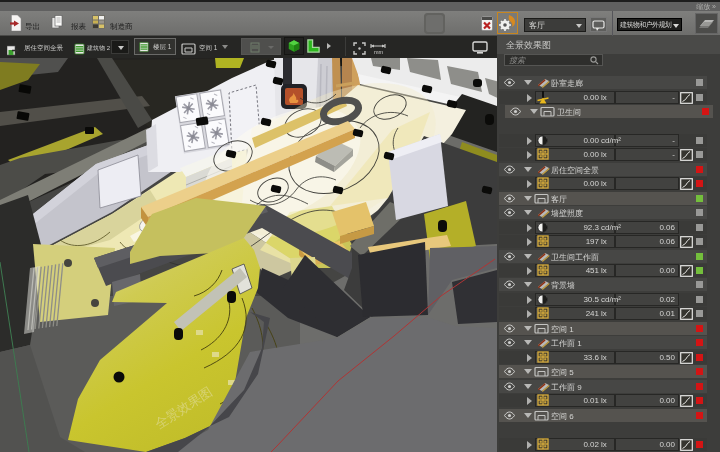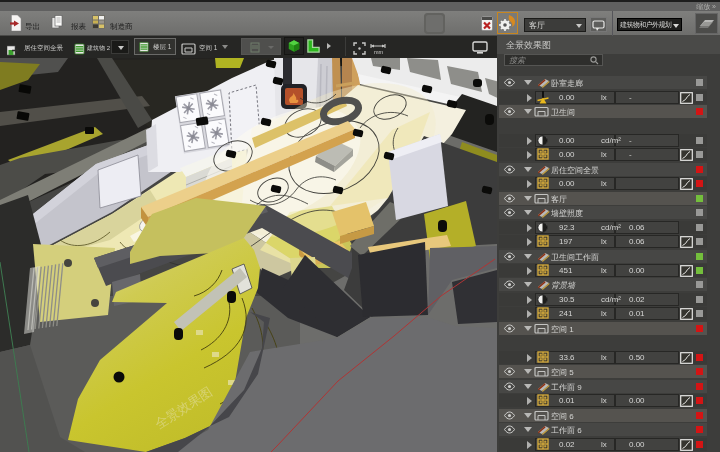--- a/index.html
+++ b/index.html
@@ -23,21 +23,21 @@
   .prow{position:absolute;left:2px;width:208px;height:13px;font-size:8px;color:#d6d6d4;}
   .rgroup{background:#474745;}
   .rroom{background:#55534f;}
   .rval{background:#3a3a38;}
   .eye{position:absolute;left:5px;top:2px;width:11px;height:9px;}
   .tri{position:absolute;left:25px;top:4px;width:0;height:0;border-left:4px solid transparent;border-right:4px solid transparent;border-top:5px solid #b8b8b6;}
   .trir{position:absolute;left:28px;top:3px;width:0;height:0;border-top:4px solid transparent;border-bottom:4px solid transparent;border-left:5px solid #b0b0ae;}
   .rlabel{position:absolute;left:52px;top:2px;}
   .stat{position:absolute;left:197px;top:3px;width:7px;height:7px;}
   .vcell{position:absolute;top:0;height:13px;border:1px solid #272725;background:#424240;}
-  .vnum{position:absolute;top:2px;text-align:left;}
+  .vnum{position:absolute;top:2px;text-align:right;}
 </style>
 </head>
 <body>
 
 <div id="topstrip"></div>
 
 <div id="zoomlbl">缩放 »</div>
 
 <div id="toolbar"></div>
 
@@ -557,21 +557,21 @@
       <span class="vnum" style="left:60px;width:40px;">0.00</span>
       <span class="vnum" style="left:102px;width:30px;text-align:left;">lx</span>
       <span class="vnum" style="left:130px;width:46px;">-</span>
       <svg width="13" height="12" viewBox="0 0 13 12" style="position:absolute;left:181px;top:1px;">
         <rect x="0.7" y="0.7" width="11.6" height="10.6" fill="#35342f" stroke="#e6e6e4" stroke-width="1.2"></rect>
         <path d="M2.5 9.5l3-2 2-3 2.5-2" fill="none" stroke="#e6e6e4" stroke-width="1"></path>
       </svg>
       <span class="stat" style="background:#999997;"></span>
     </div>
 
-<div class="prow rroom" style="top:68.9px;">
+<div class="prow rroom" style="top:68.9px;margin-left:6px;">
       <svg class="eye" width="11" height="9" viewBox="0 0 11 9">
         <path d="M.5 4.5C2 2 4 1 5.5 1S9 2 10.5 4.5C9 7 7 8 5.5 8S2 7 .5 4.5z" fill="none" stroke="#cdcdcb" stroke-width="1"></path>
         <circle cx="5.5" cy="4.5" r="1.6" fill="#cdcdcb"></circle>
       </svg>
       <span class="tri"></span>
       <svg width="15" height="11" viewBox="0 0 15 11" style="position:absolute;left:35px;top:1px;">
         <rect x="1" y="1.5" width="13" height="8.5" rx="1" fill="none" stroke="#c4c4c2" stroke-width="1.2"></rect>
         <path d="M4 10V5.5h7V10" fill="none" stroke="#c4c4c2" stroke-width="1"></path>
       </svg>
       <span class="rlabel">卫生间</span>
@@ -748,21 +748,21 @@
       <span class="vnum" style="left:60px;width:40px;">451</span>
       <span class="vnum" style="left:102px;width:30px;text-align:left;">lx</span>
       <span class="vnum" style="left:130px;width:46px;">0.00</span>
       <svg width="13" height="12" viewBox="0 0 13 12" style="position:absolute;left:181px;top:1px;">
         <rect x="0.7" y="0.7" width="11.6" height="10.6" fill="#35342f" stroke="#e6e6e4" stroke-width="1.2"></rect>
         <path d="M2.5 9.5l3-2 2-3 2.5-2" fill="none" stroke="#e6e6e4" stroke-width="1"></path>
       </svg>
       <span class="stat" style="background:#74bf3c;"></span>
     </div>
 
-<div class="prow rgroup" style="top:242.4px;font-style:italic;">
+<div class="prow rgroup" style="top:242.4px;">
       <svg class="eye" width="11" height="9" viewBox="0 0 11 9">
         <path d="M.5 4.5C2 2 4 1 5.5 1S9 2 10.5 4.5C9 7 7 8 5.5 8S2 7 .5 4.5z" fill="none" stroke="#cdcdcb" stroke-width="1"></path>
         <circle cx="5.5" cy="4.5" r="1.6" fill="#cdcdcb"></circle>
       </svg>
       <span class="tri"></span>
       <svg width="13" height="10" viewBox="0 0 13 10" style="position:absolute;left:38px;top:2px;">
         <path d="M1 7L8 1l4 2-7 6z" fill="#b9b9b7"></path>
         <path d="M1 7l7-6 .5 1.6-7 6z" fill="#8c2d10"></path>
         <path d="M5 9l7-6 .6 1L5.6 10z" fill="#caa33c"></path>
       </svg>
@@ -814,20 +814,34 @@
       </svg>
       <span class="tri"></span>
       <svg width="15" height="11" viewBox="0 0 15 11" style="position:absolute;left:35px;top:1px;">
         <rect x="1" y="1.5" width="13" height="8.5" rx="1" fill="none" stroke="#c4c4c2" stroke-width="1.2"></rect>
         <path d="M4 10V5.5h7V10" fill="none" stroke="#c4c4c2" stroke-width="1"></path>
       </svg>
       <span class="rlabel">空间 1</span>
       <span class="stat" style="background:#d41414;"></span>
     </div>
 
+<div class="prow rgroup" style="top:300.3px;">
+      <svg class="eye" width="11" height="9" viewBox="0 0 11 9">
+        <path d="M.5 4.5C2 2 4 1 5.5 1S9 2 10.5 4.5C9 7 7 8 5.5 8S2 7 .5 4.5z" fill="none" stroke="#cdcdcb" stroke-width="1"></path>
+        <circle cx="5.5" cy="4.5" r="1.6" fill="#cdcdcb"></circle>
+      </svg>
+      <span class="tri"></span>
+      <svg width="13" height="10" viewBox="0 0 13 10" style="position:absolute;left:38px;top:2px;">
+        <path d="M1 7L8 1l4 2-7 6z" fill="#b9b9b7"></path>
+        <path d="M1 7l7-6 .5 1.6-7 6z" fill="#8c2d10"></path>
+        <path d="M5 9l7-6 .6 1L5.6 10z" fill="#caa33c"></path>
+      </svg>
+      <span class="rlabel">工作面 1</span>
+      <span class="stat" style="background:#d41414;"></span>
+    </div>
 
 <div class="prow rval" style="top:314.7px;">
       <span class="vcell" style="left:36px;width:80px;"></span>
       <span class="vcell" style="left:116px;width:64px;"></span>
       <span class="trir"></span>
       <svg width="12" height="12" viewBox="0 0 12 12" style="position:absolute;left:38px;top:0px;">
         <rect x="1" y="1" width="10" height="10" fill="#2e2e2c" stroke="#d2a93c" stroke-width="1.4"></rect>
         <path d="M6 1v10M1 6h10" stroke="#d2a93c" stroke-width="1.4"></path>
         <rect x="2.6" y="2.6" width="2.2" height="2.2" fill="#caa33c"></rect>
         <rect x="7.2" y="2.6" width="2.2" height="2.2" fill="#caa33c"></rect>
@@ -902,34 +916,20 @@
       </svg>
       <span class="tri"></span>
       <svg width="15" height="11" viewBox="0 0 15 11" style="position:absolute;left:35px;top:1px;">
         <rect x="1" y="1.5" width="13" height="8.5" rx="1" fill="none" stroke="#c4c4c2" stroke-width="1.2"></rect>
         <path d="M4 10V5.5h7V10" fill="none" stroke="#c4c4c2" stroke-width="1"></path>
       </svg>
       <span class="rlabel">空间 6</span>
       <span class="stat" style="background:#d41414;"></span>
     </div>
 
-<div class="prow rgroup" style="top:387.0px;">
-      <svg class="eye" width="11" height="9" viewBox="0 0 11 9">
-        <path d="M.5 4.5C2 2 4 1 5.5 1S9 2 10.5 4.5C9 7 7 8 5.5 8S2 7 .5 4.5z" fill="none" stroke="#cdcdcb" stroke-width="1"></path>
-        <circle cx="5.5" cy="4.5" r="1.6" fill="#cdcdcb"></circle>
-      </svg>
-      <span class="tri"></span>
-      <svg width="13" height="10" viewBox="0 0 13 10" style="position:absolute;left:38px;top:2px;">
-        <path d="M1 7L8 1l4 2-7 6z" fill="#b9b9b7"></path>
-        <path d="M1 7l7-6 .5 1.6-7 6z" fill="#8c2d10"></path>
-        <path d="M5 9l7-6 .6 1L5.6 10z" fill="#caa33c"></path>
-      </svg>
-      <span class="rlabel">工作面 6</span>
-      <span class="stat" style="background:#d41414;"></span>
-    </div>
 
 <div class="prow rval" style="top:401.5px;">
       <span class="vcell" style="left:36px;width:80px;"></span>
       <span class="vcell" style="left:116px;width:64px;"></span>
       <span class="trir"></span>
       <svg width="12" height="12" viewBox="0 0 12 12" style="position:absolute;left:38px;top:0px;">
         <rect x="1" y="1" width="10" height="10" fill="#2e2e2c" stroke="#d2a93c" stroke-width="1.4"></rect>
         <path d="M6 1v10M1 6h10" stroke="#d2a93c" stroke-width="1.4"></path>
         <rect x="2.6" y="2.6" width="2.2" height="2.2" fill="#caa33c"></rect>
         <rect x="7.2" y="2.6" width="2.2" height="2.2" fill="#caa33c"></rect>

